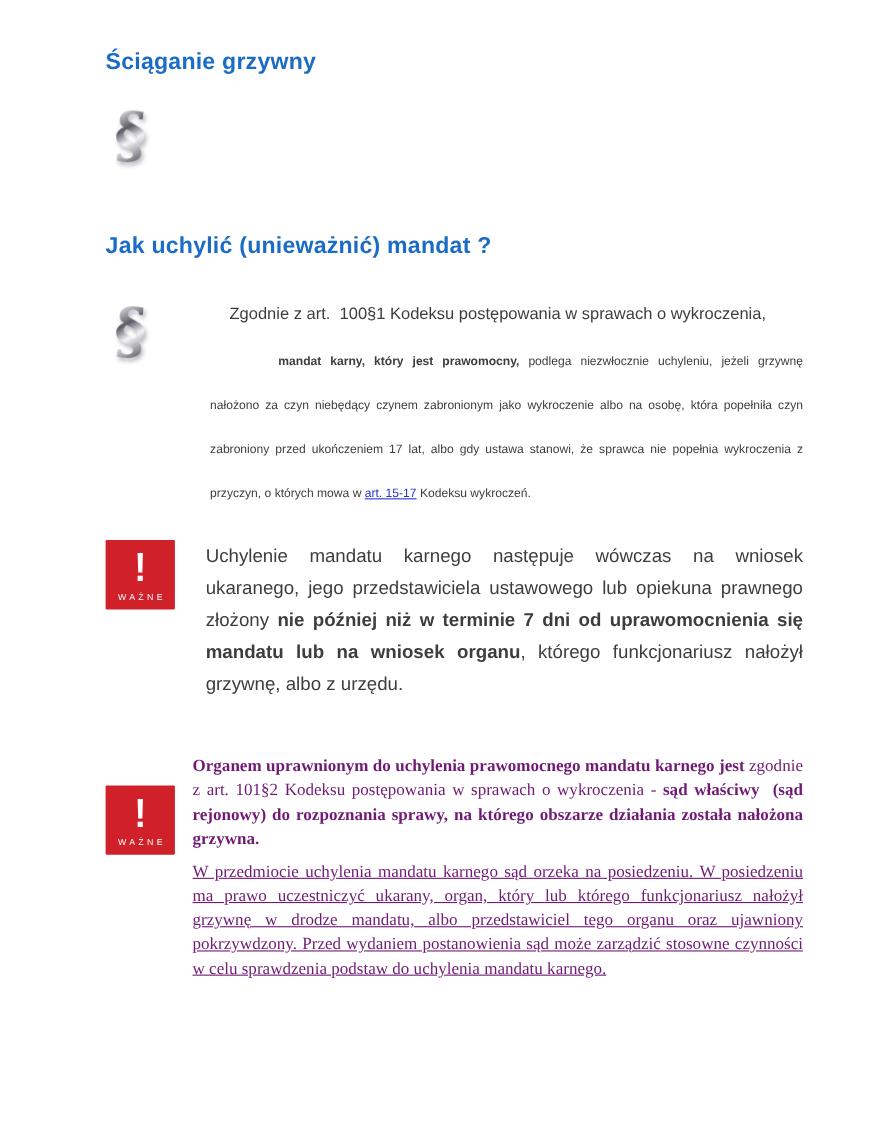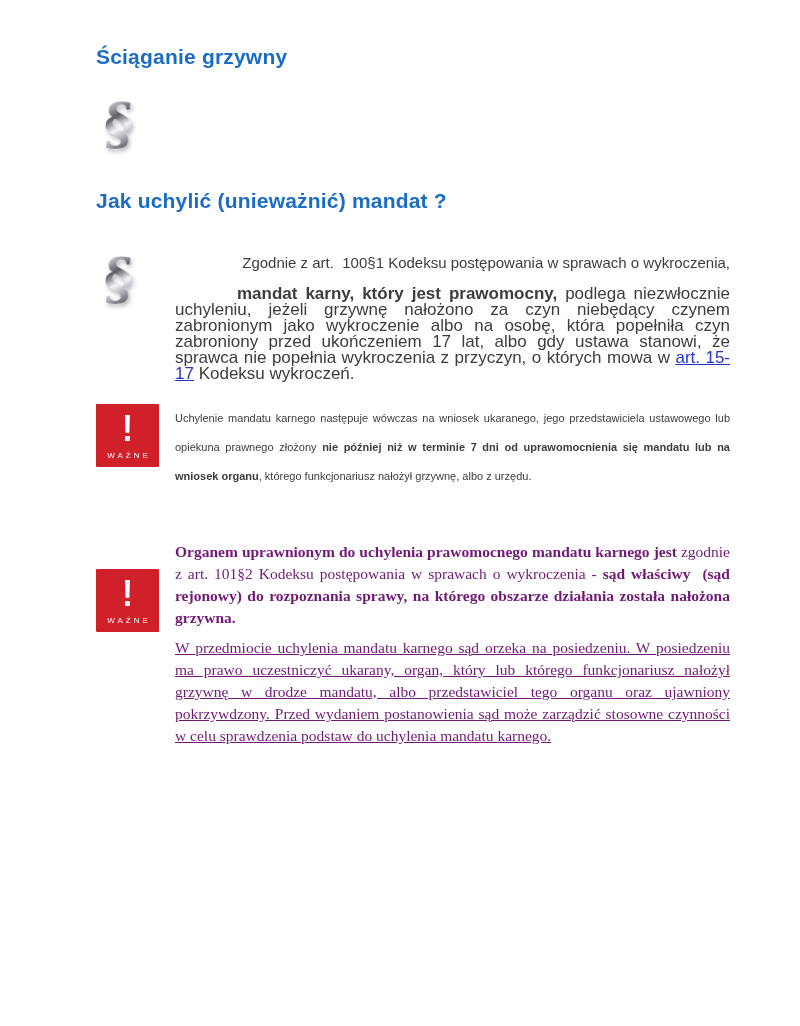--- a/index.html
+++ b/index.html
@@ -67,27 +67,27 @@
     padding-left: 3px; 
     margin-top: 6px;
     font-family: "Liberation Sans", sans-serif;
   }
 
   p { margin: 0; text-align: justify; }
   .sans15 { font-size: 15px; line-height: 26px; }
   .gap-after { margin-bottom: 14px; }
 
   .row-s1 { margin-top: 26px; }
-  .h2 { margin-top: 38px; }
+  .h2 { margin-top: 61px; }
   .row-s2 { margin-top: 37px; }
-  .intro-line { font-size: 15px; line-height: 26px; margin-bottom: 10px; text-align: right; }
-  .body-s2 { font-size: 17px; line-height: 16px; text-indent: 62px; }
+  .intro-line { font-size: 15px; line-height: 26px; margin-bottom: 10px; text-align: center; }
+  .body-s2 { font-size: 11px; line-height: 40px; text-indent: 62px; margin-left: 16px; }
 
   .row-imp1 { margin-top: 22px; }
-  .imp1-text { font-size: 11px; line-height: 29px; }
+  .imp1-text { font-size: 17px; line-height: 29px; margin-left: 12px; }
 
   .row-imp2 { margin-top: 50px; }
   .row-imp2 .badge { margin-top: 28px; }
   .serif-block {
     font-family: "Liberation Serif", serif;
     color: #701a75;
     font-size: 15.5px;
     line-height: 22px;
   }
   .serif-block p + p { margin-top: 8px; text-decoration: underline; }

